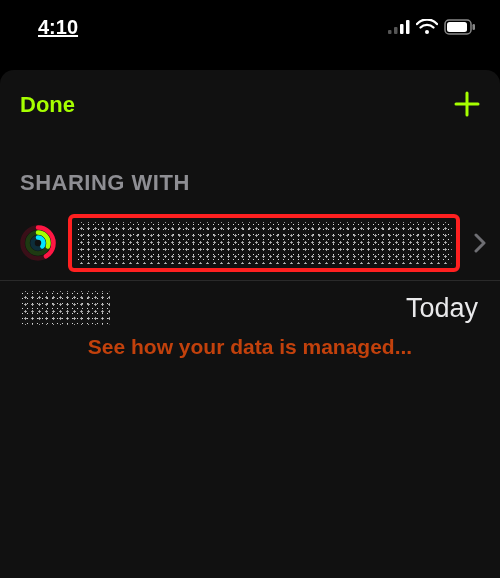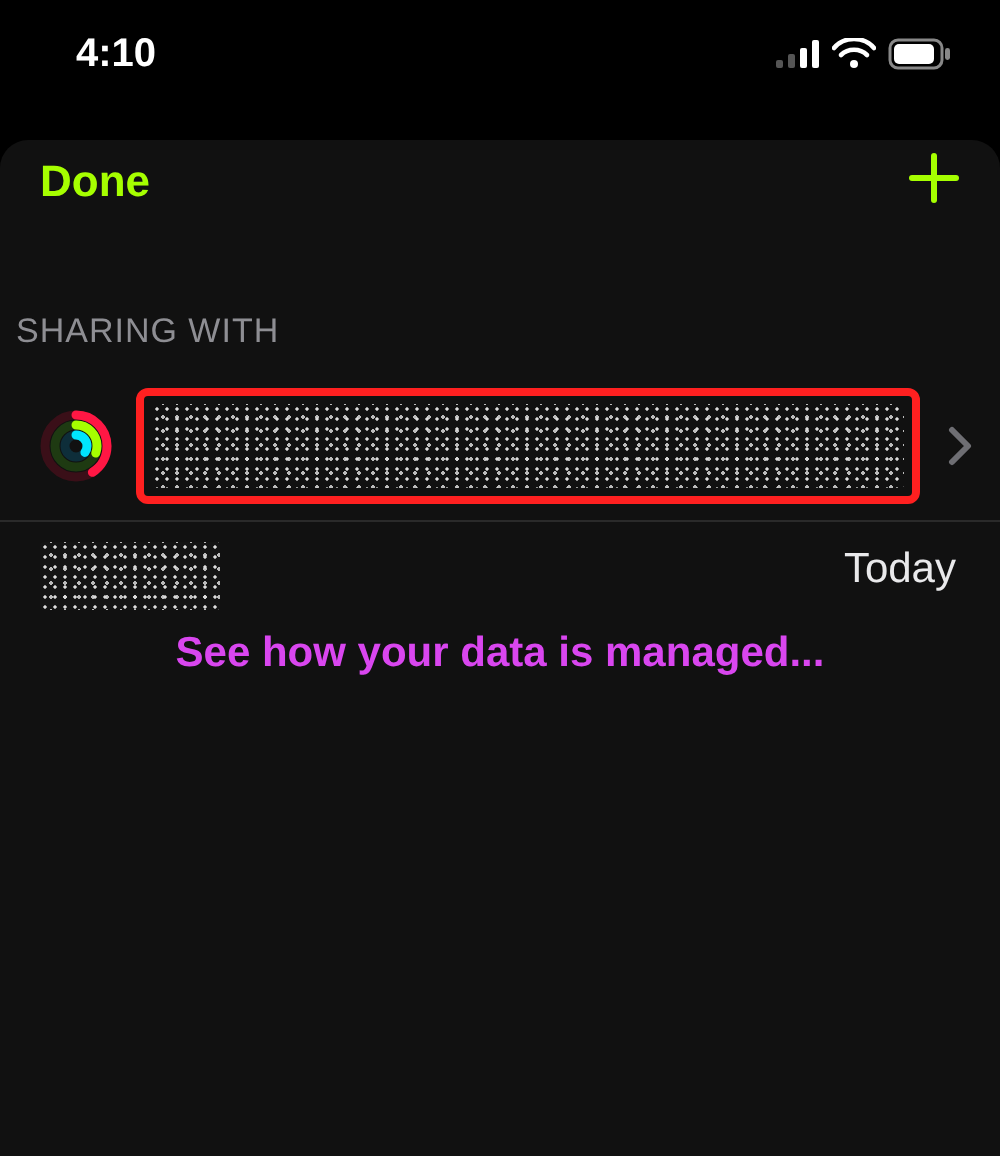--- a/index.html
+++ b/index.html
@@ -12,39 +12,40 @@
   }
   
   .status-bar {
     height: 54px;
     display: flex;
     align-items: center;
     justify-content: space-between;
     padding: 0 24px 0 38px;
     font-size: 20px;
     font-weight: 600;
+    text-decoration: underline;
   }
   .status-right { display: flex; align-items: center; gap: 6px; }
 
   .sheet {
     background: #111;
     border-top-left-radius: 14px;
     border-top-right-radius: 14px;
     margin-top: 16px;
     width: 100%;
     height: calc(100% - 70px);
     display: flex;
     flex-direction: column;
   }
 
   .nav-bar {
     display: flex;
     align-items: flex-start;
     justify-content: space-between;
-    padding: 4px 20px 24px 20px;
+    padding: 18px 20px 24px 20px;
   }
   .done-btn {
     color: #A6FF00;
     font-size: 22px;
     font-weight: 600;
     background: none; border: none;
   }
   .nav-title {
     color: #fff;
     font-size: 22px;
@@ -52,24 +53,24 @@
     position: absolute;
     left: 0; right: 0;
     text-align: center;
     pointer-events: none;
   }
   .nav-bar-inner { position: relative; width: 100%; display: flex; justify-content: space-between; align-items: center; }
   .plus-btn { color: #A6FF00; font-size: 34px; font-weight: 400; background: none; border: none; line-height: 1; }
 
   .section-header {
     color: #8e8e93;
-    font-size: 17px;
-    font-weight: 400;
+    font-size: 22px;
+    font-weight: 700;
     letter-spacing: 0.5px;
-    padding: 24px 20px 10px 8px;
+    padding: 24px 20px 10px 20px;
   }
 
   .row {
     display: flex;
     align-items: center;
     padding: 8px 14px 8px 20px;
     position: relative;
   }
   .row-sep {
     border-bottom: 1px solid #2a2a2a;
@@ -112,27 +113,27 @@
   }
 
   .invited-row {
     display: flex;
     align-items: flex-start;
     justify-content: space-between;
     padding: 10px 22px 4px 20px;
   }
   .invited-date {
     color: #e9e9eb;
-    font-size: 21px;
+    font-size: 27px;
     font-weight: 400;
     margin-top: 2px;
   }
 
   .footer-link {
-    color: #d946ef;
+    color: #c2410c;
     font-size: 21px;
     font-weight: 600;
     text-align: center;
     padding: 6px 20px 20px 20px;
   }
 </style>
 </head>
 <body>
 
 <div class="status-bar">

